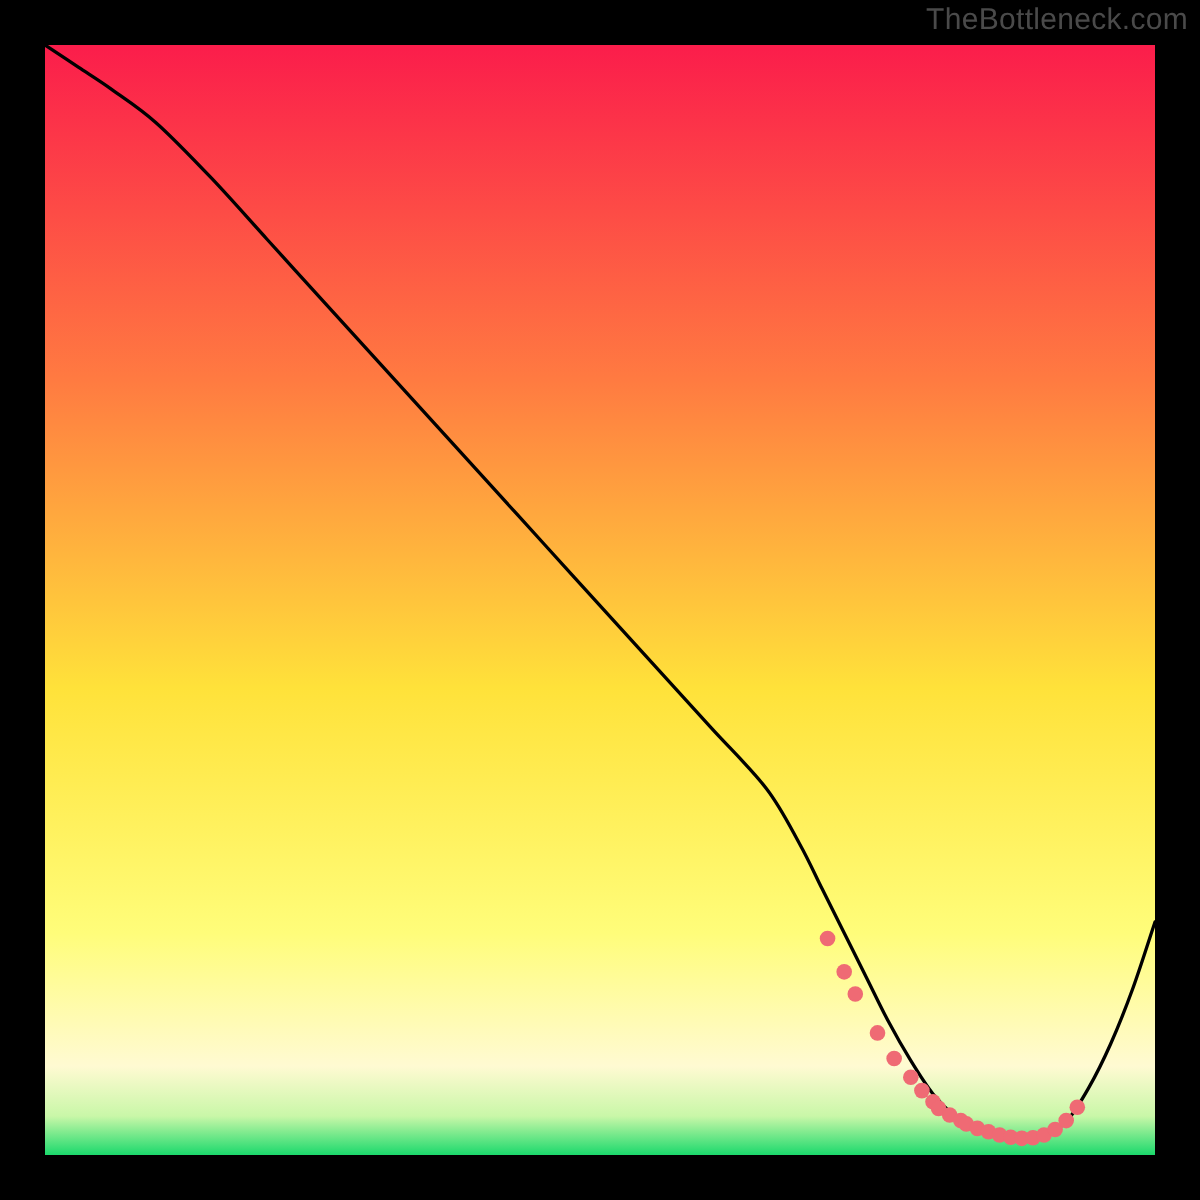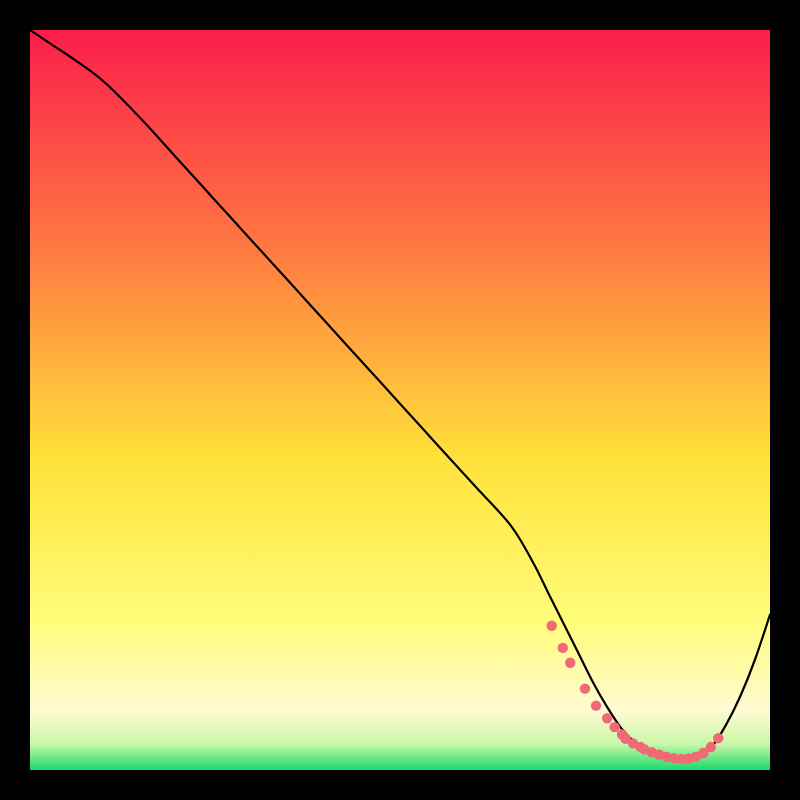--- a/index.html
+++ b/index.html
@@ -37,20 +37,21 @@
   }
   .plot-area svg {
     display: block;
   }
 </style>
 </head>
 <body>
 
 <div class="frame">
 
+  <div class="watermark">TheBottleneck.com</div>
 
   <div class="plot-area">
     <svg id="chart-svg" width="740" height="740" viewBox="0 0 740 740" preserveAspectRatio="none">
       <defs>
         <linearGradient id="bg-grad" x1="0" y1="0" x2="0" y2="1">
             <stop offset="0%" stop-color="#fb1d4b"></stop>
             <stop offset="30%" stop-color="#ff7a41"></stop>
             <stop offset="57.99999999999999%" stop-color="#ffe23a"></stop>
             <stop offset="80%" stop-color="#fffd7a"></stop>
             <stop offset="92%" stop-color="#fffad2"></stop>

